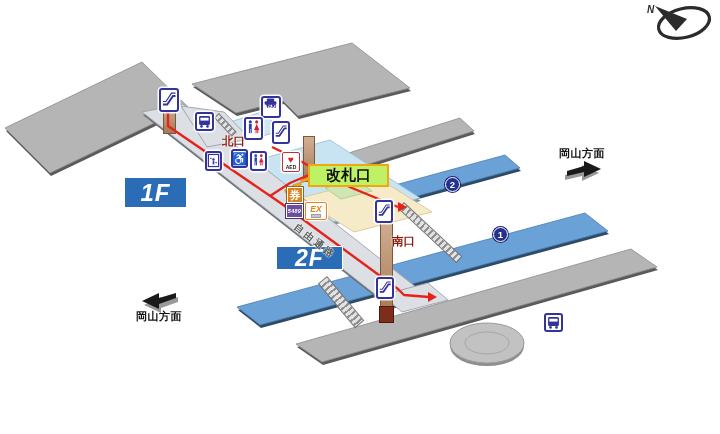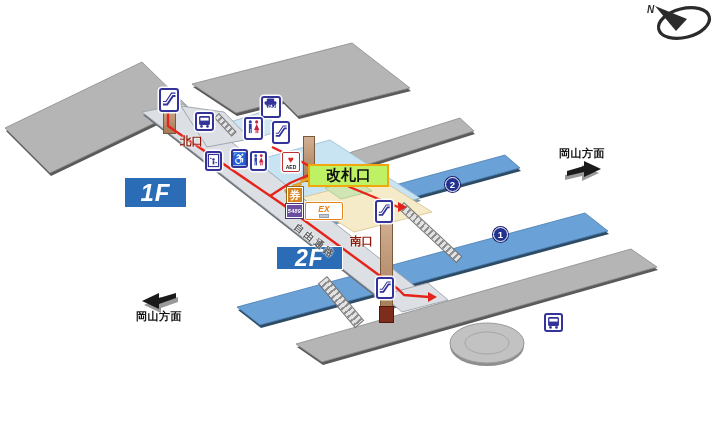--- a/index.html
+++ b/index.html
@@ -10,21 +10,21 @@
   .badge{position:absolute;background:#fff;border:2px solid #333399;border-radius:3px;
          box-shadow:0 0 0 1.5px rgba(255,255,255,.95);display:flex;align-items:center;
          justify-content:center;flex-direction:column;overflow:hidden;}
   .shaft{position:absolute;background:linear-gradient(180deg,#d2b094,#a57a55);
          border:1px solid #7a5a3d;}
   .cap{position:absolute;background:#7c2d1c;border:1px solid #57160c;}
   .stairs{position:absolute;background:repeating-linear-gradient(90deg,#e2e2e2 0 3px,#8f8f8f 3px 5px);
           border:1px solid #777;transform-origin:0 0;}
   
   .exitlbl{position:absolute;font-size:11.5px;font-weight:bold;color:#8b1a0a;
-           text-shadow:0 0 2px #fff,0 0 2px #fff;white-space:nowrap;}
+           text-shadow:0 0 2px #fff,0 0 2px #fff;white-space:nowrap;margin-left:42px;}
   .dirlbl{position:absolute;font-size:11px;font-weight:bold;color:#111;white-space:nowrap;letter-spacing:.5px;}
   .floorbox{position:absolute;background:#2a6cb5;color:#fff;display:flex;align-items:center;
             justify-content:center;font-weight:900;font-style:italic;font-size:24px;
             letter-spacing:1px;box-shadow:0 0 0 1px #fff;}
   .gatelbl{position:absolute;background:#bef264;border:2px solid #f2a70a;color:#111;
            font-size:15px;font-weight:bold;padding:1px 16px;white-space:nowrap;line-height:1.1;}
   .passage{position:absolute;font-size:9.5px;font-weight:bold;color:#555;letter-spacing:3px;
            white-space:nowrap;transform:rotate(38deg);transform-origin:0 0;
            text-shadow:0 0 2px #fff,0 0 2px #fff;}
   .pnum{position:absolute;width:15px;height:15px;border-radius:50%;background:#24328f;
@@ -243,21 +243,21 @@
     <div class="h">♥</div>
     <div class="t">AED</div>
   </div>
 
   <div class="tick" style="left:287px;top:187px;width:16px;height:16px;">
     <span>券</span>
   </div>
   <div class="e5489" style="left:286px;top:204px;width:17px;height:14px;">
     <span>5489</span>
   </div>
-  <div class="exm" style="left:305px;top:202px;width:38px;height:18px;">
+  <div class="exm" style="left:305px;top:202px;width:22px;height:18px;">
     <div class="x">EX</div>
     <div class="m"></div>
   </div>
 
   <div class="gatelbl" style="left:308px;top:164px;">改札口</div>
   <div class="exitlbl" style="left:180px;top:134px;">北口</div>
   <div class="exitlbl" style="left:350px;top:234px;">南口</div>
   <div class="floorbox" style="left:125px;top:178px;width:61px;height:29px;">1F</div>
   <div class="floorbox" style="left:277px;top:247px;width:65px;height:22px;font-size:23px;">2F</div>
   <div class="passage" style="left:299px;top:221px;">自由通路</div>

